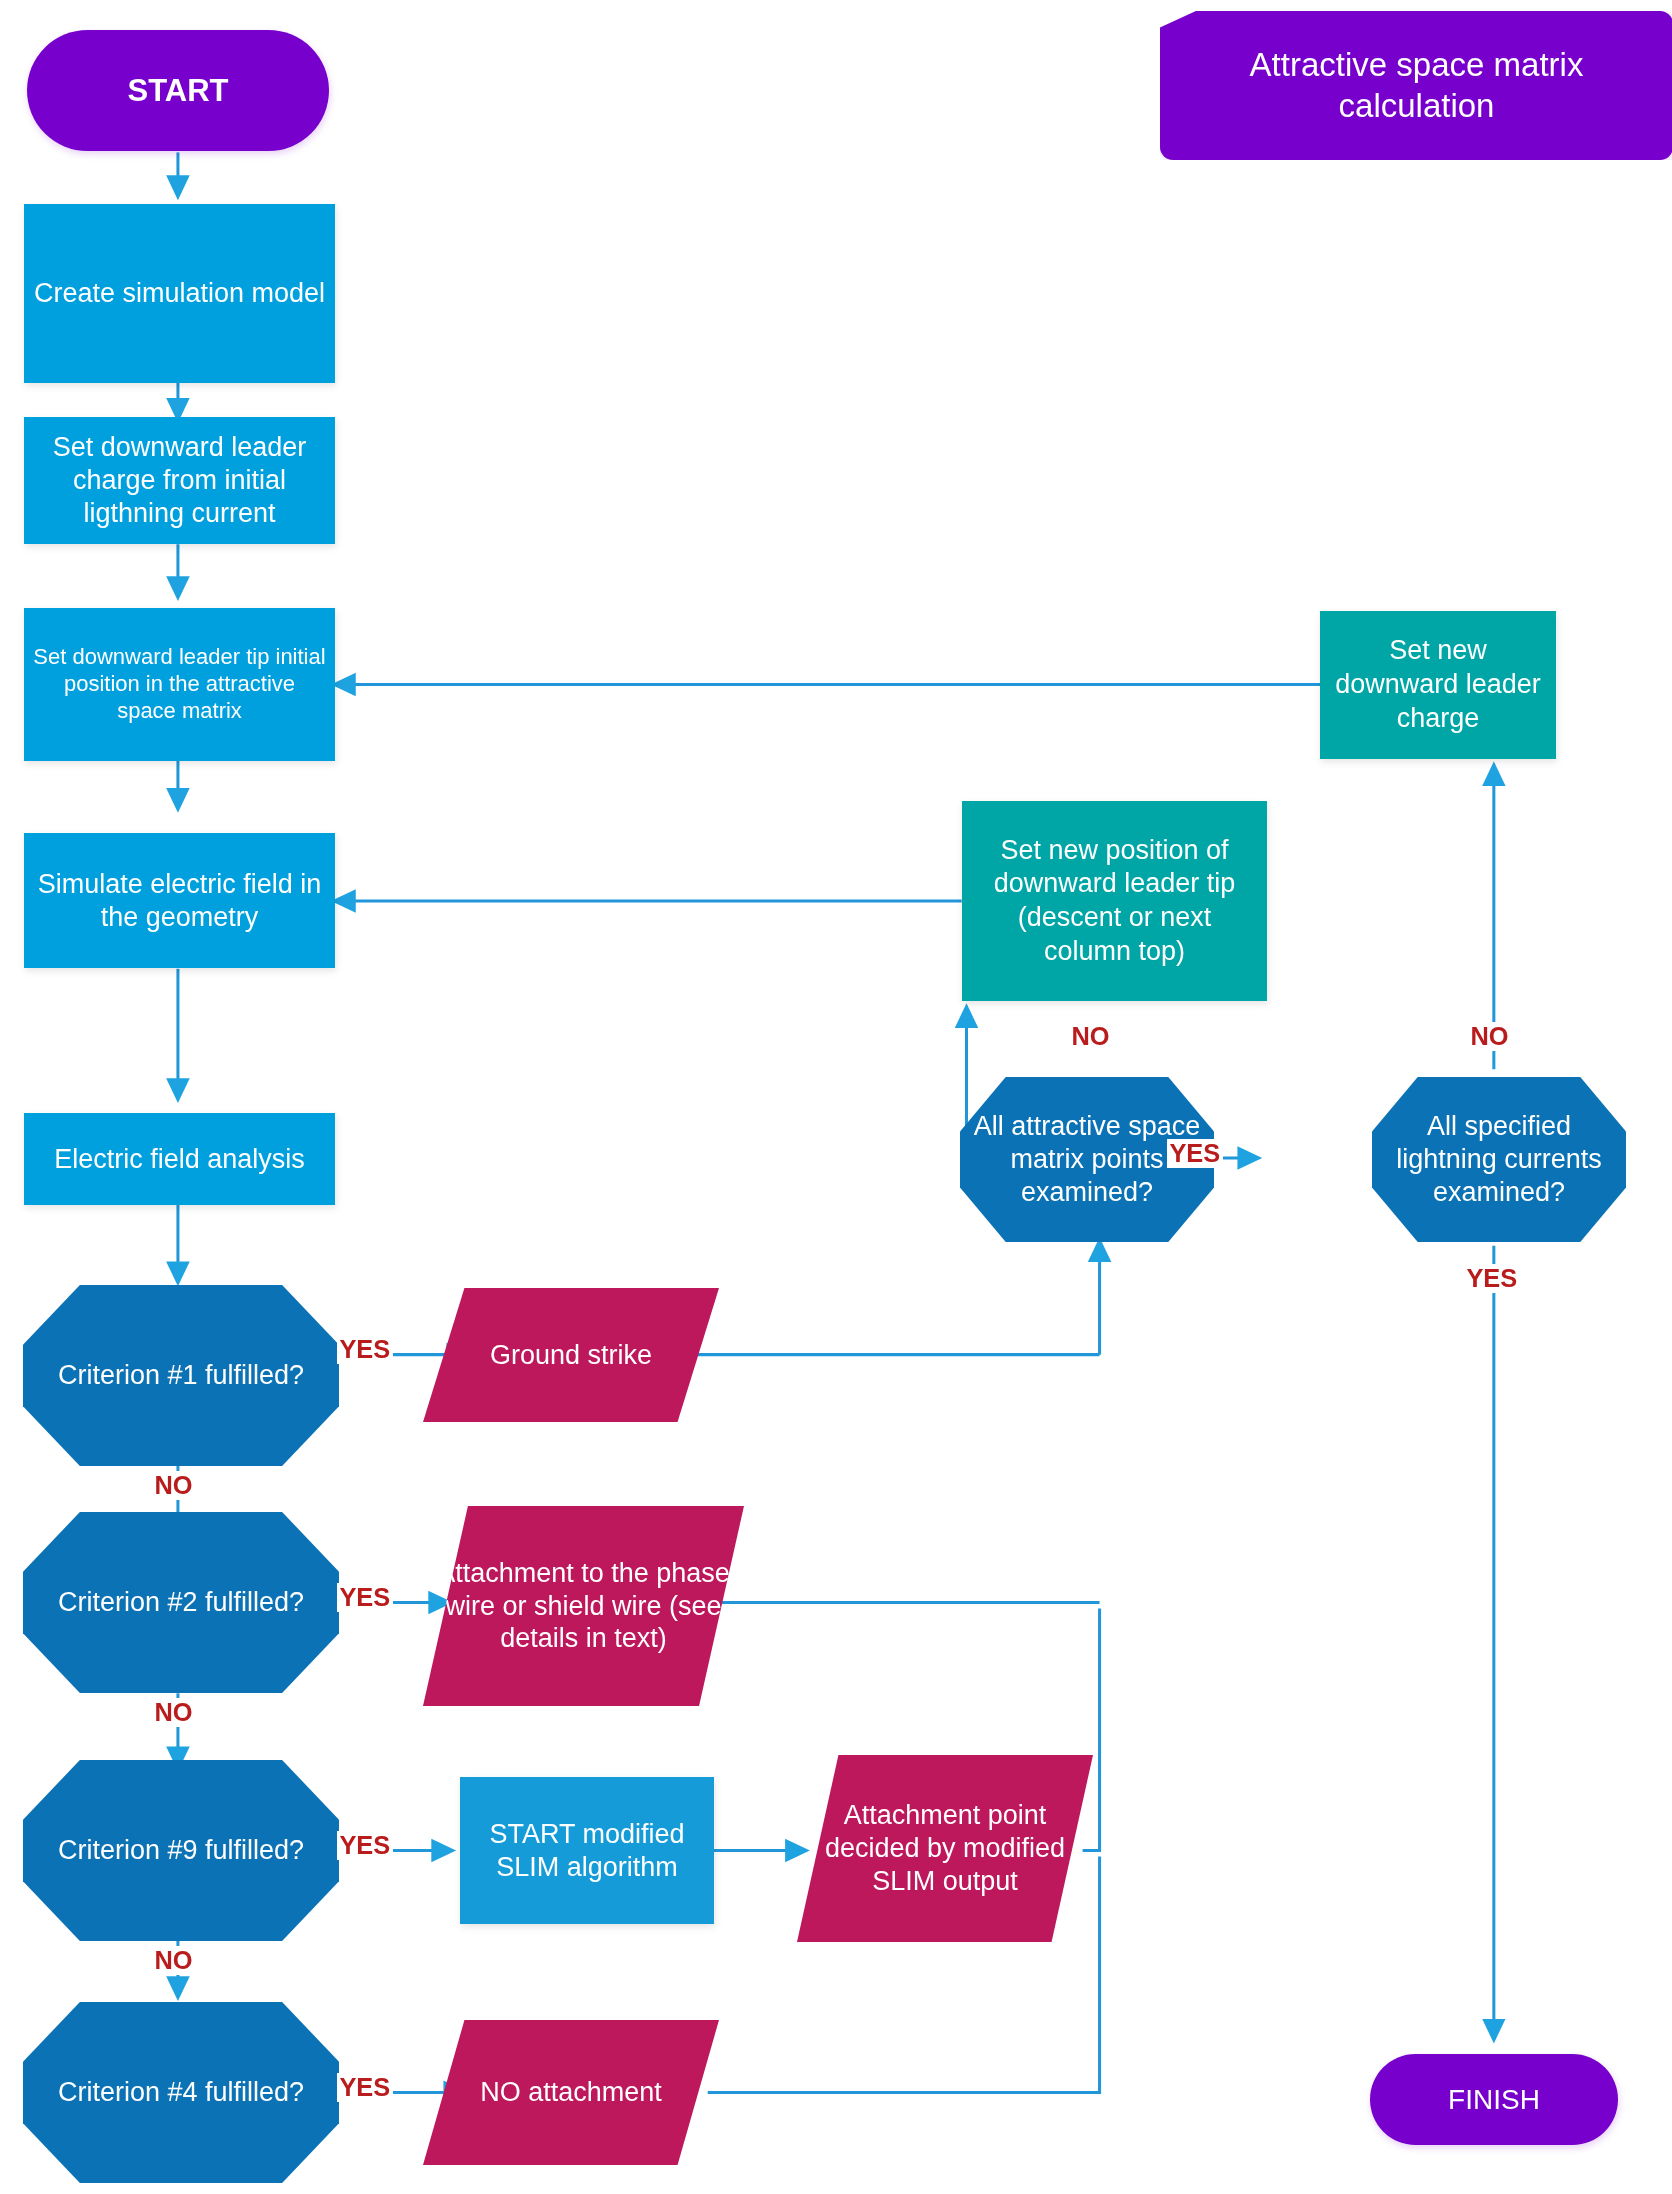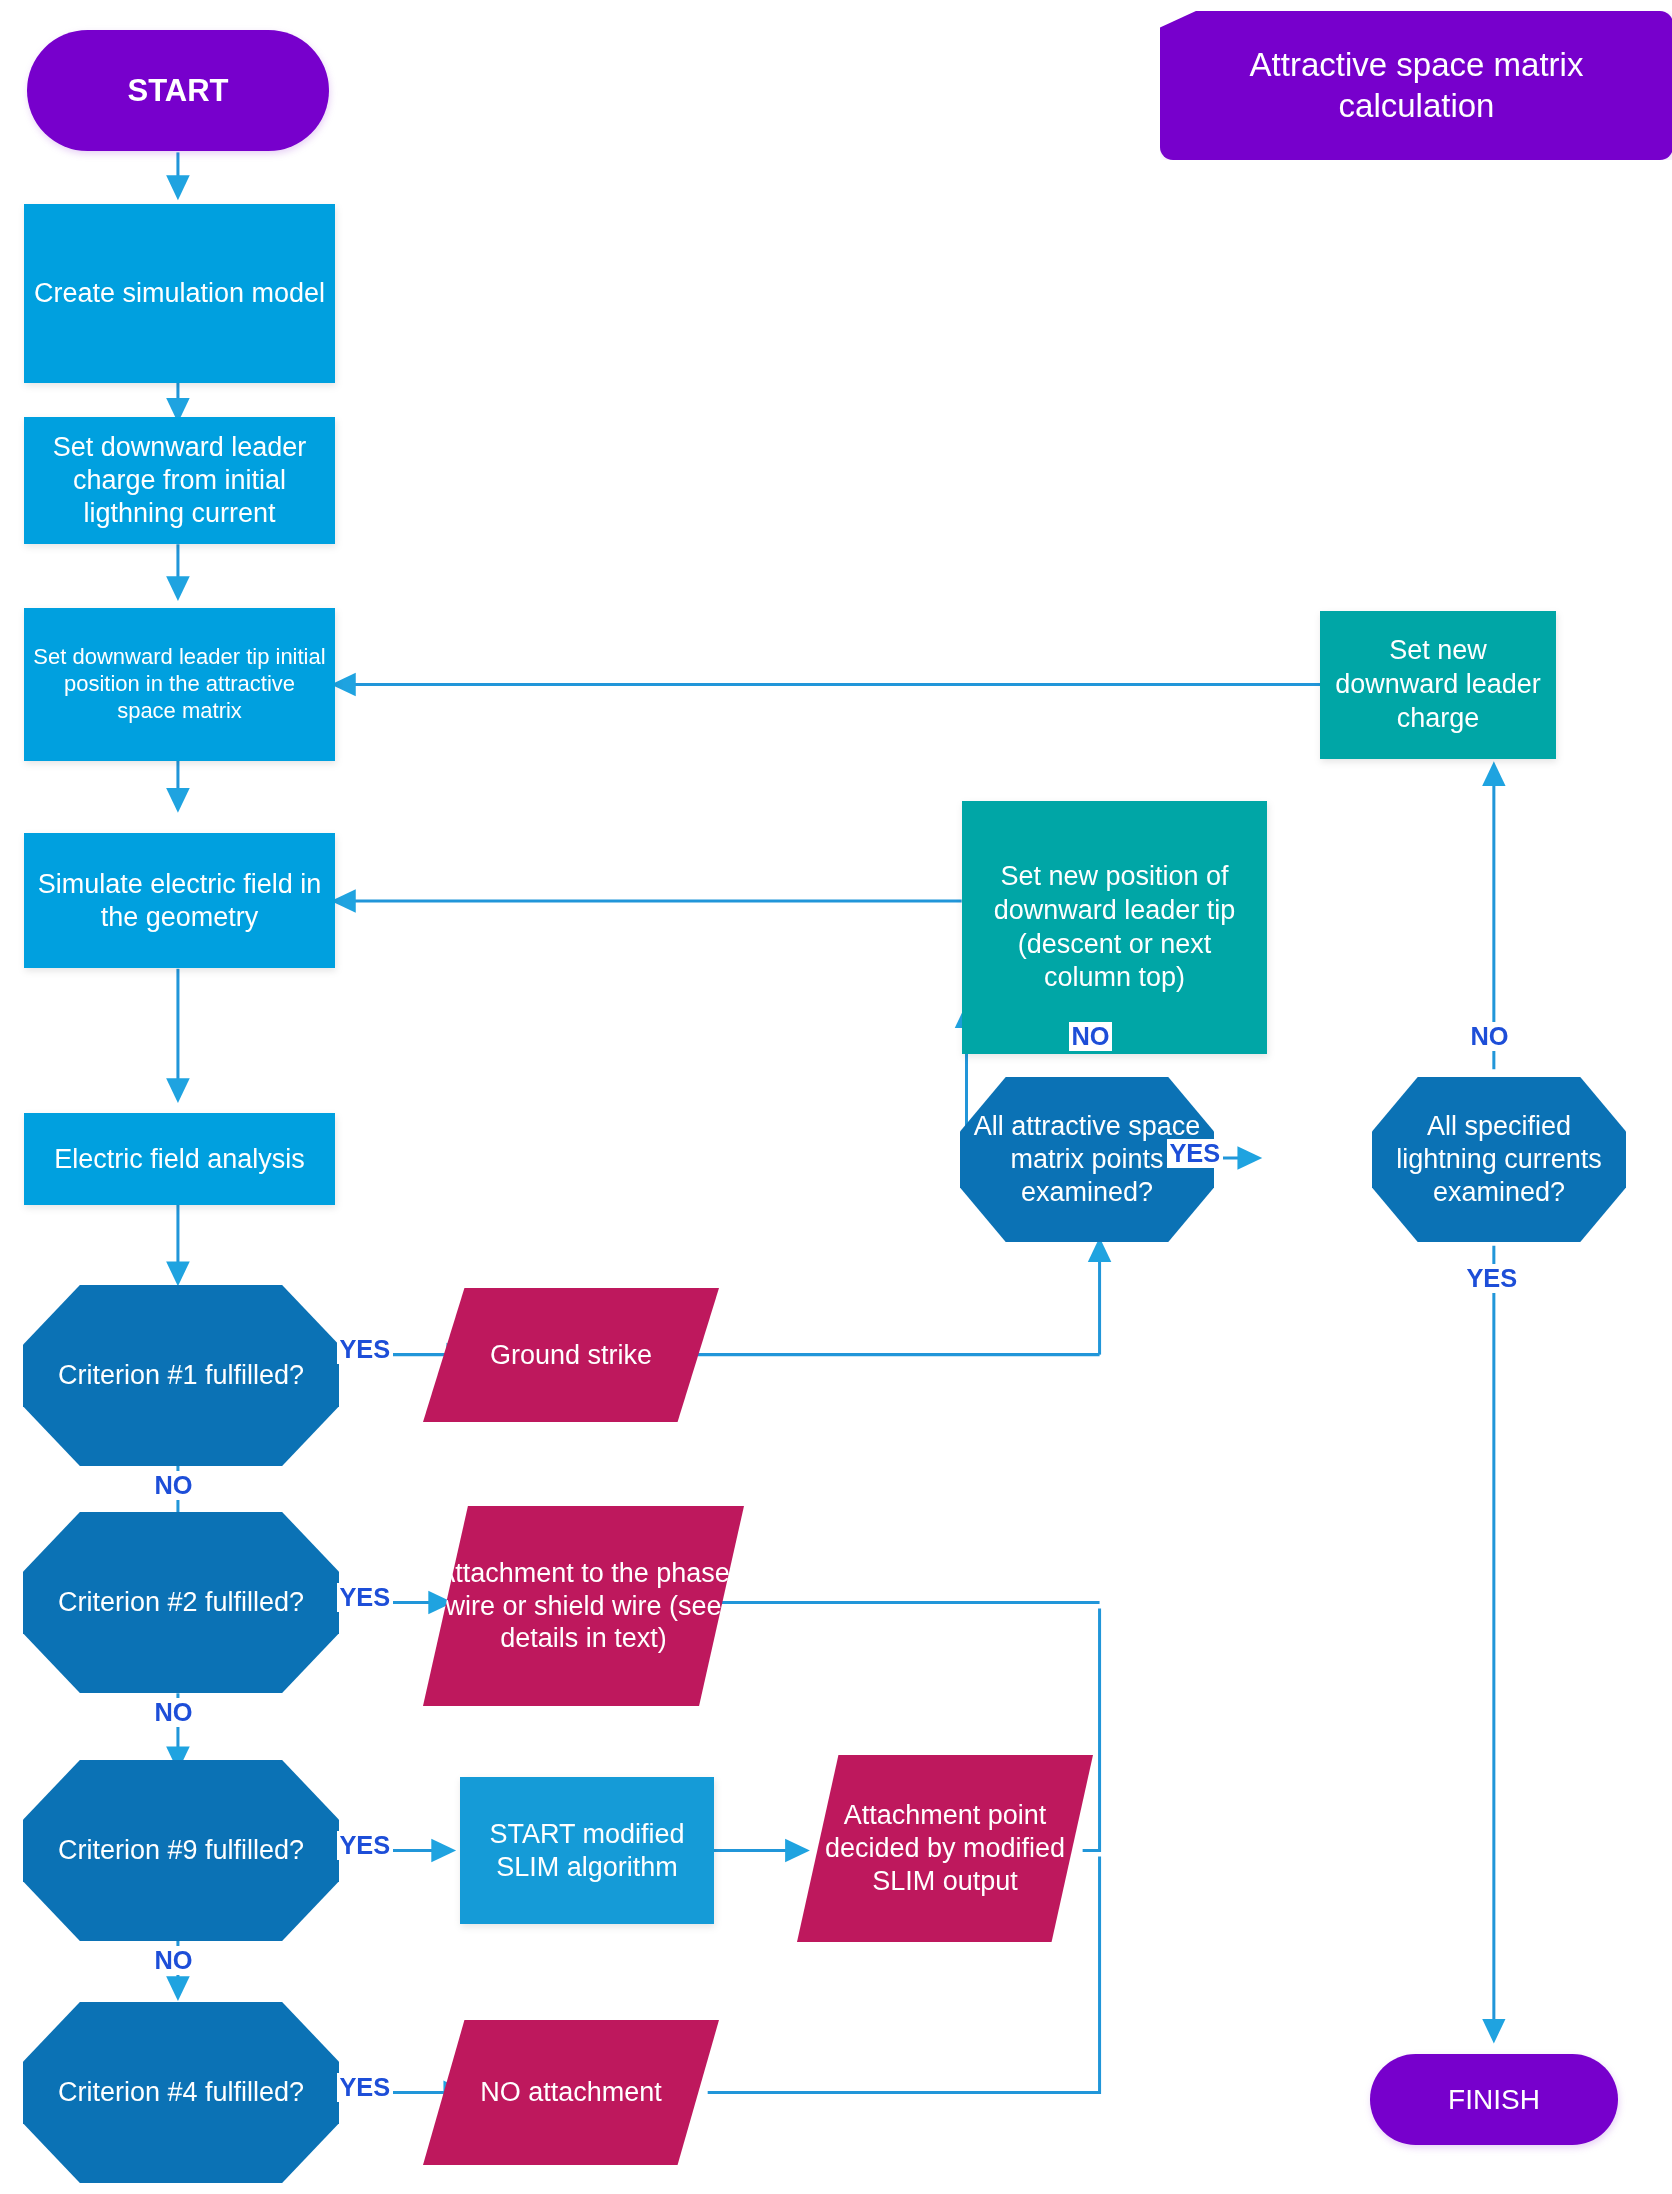--- a/index.html
+++ b/index.html
@@ -12,21 +12,21 @@
   .process{background:#00A0DF;filter:drop-shadow(1.8px 3.6px 3.6px rgba(0,0,0,.10));}
   .process-alt{background:#159BD7;filter:drop-shadow(1.8px 3.6px 3.6px rgba(0,0,0,.10));}
   .teal{background:#00A6A6;filter:drop-shadow(1.8px 3.6px 3.6px rgba(0,0,0,.10));}
   .decision{background:#0B72B5;filter:drop-shadow(3px 4.8px 4.2px rgba(0,0,0,.10));
     clip-path:polygon(18% 0%,82% 0%,100% 33%,100% 67%,82% 100%,18% 100%,0% 67%,0% 33%);}
   .io{background:#be185d;filter:drop-shadow(2.4px 4.2px 3.6px rgba(0,0,0,.10));
     clip-path:polygon(14% 0%,100% 0%,86% 100%,0% 100%);}
   .title-box{background:#7700CC;font-weight:400;
     clip-path:polygon(7% 0%,100% 0%,100% 100%,0% 100%,0% 11%);
     filter:drop-shadow(1.8px 3.6px 4.2px rgba(120,0,200,.16));border-radius:13px;}
-  .edge-label{position:absolute;color:#1d4ed8;font-weight:700;background:#fff;padding:0 2.4px;white-space:nowrap;text-align:center;}
+  .edge-label{position:absolute;color:#b91c1c;font-weight:700;background:#fff;padding:0 2.4px;white-space:nowrap;text-align:center;}
 </style>
 </head>
 <body>
 
 <div id="stage">
 
   <svg class="edges" viewBox="0 0 2766 3628">
     <defs>
       <marker id="arr" markerWidth="9" markerHeight="9" refX="6.4" refY="4.5" orient="auto" markerUnits="strokeWidth">
         <path d="M0,0.6 L8.2,4.5 L0,8.4 z" fill="#1FA3E0"></path>
@@ -120,21 +120,21 @@
   </div>
 
   <div class="node io" style="left:797px;top:1755px;width:296px;height:187px;font-size:27px;line-height:1.22;">
     <span class="txt">Attachment point decided by modified SLIM output</span>
   </div>
 
   <div class="node io" style="left:423px;top:2020px;width:296px;height:145px;font-size:27px;line-height:1.22;">
     <span class="txt">NO attachment</span>
   </div>
 
-  <div class="node teal" style="left:962px;top:801px;width:305px;height:253px;font-size:27px;line-height:1.25;">
+  <div class="node teal" style="left:962px;top:801px;width:305px;height:200px;font-size:27px;line-height:1.25;">
     <span class="txt">Set new position of downward leader tip (descent or next column top)</span>
   </div>
 
   <div class="node teal" style="left:1320px;top:611px;width:236px;height:148px;font-size:27px;line-height:1.25;">
     <span class="txt">Set new downward leader charge</span>
   </div>
 
   <div class="node decision" style="left:960px;top:1077px;width:254px;height:165px;font-size:27px;line-height:1.22;">
     <span class="txt">All attractive space matrix points examined?</span>
   </div>

